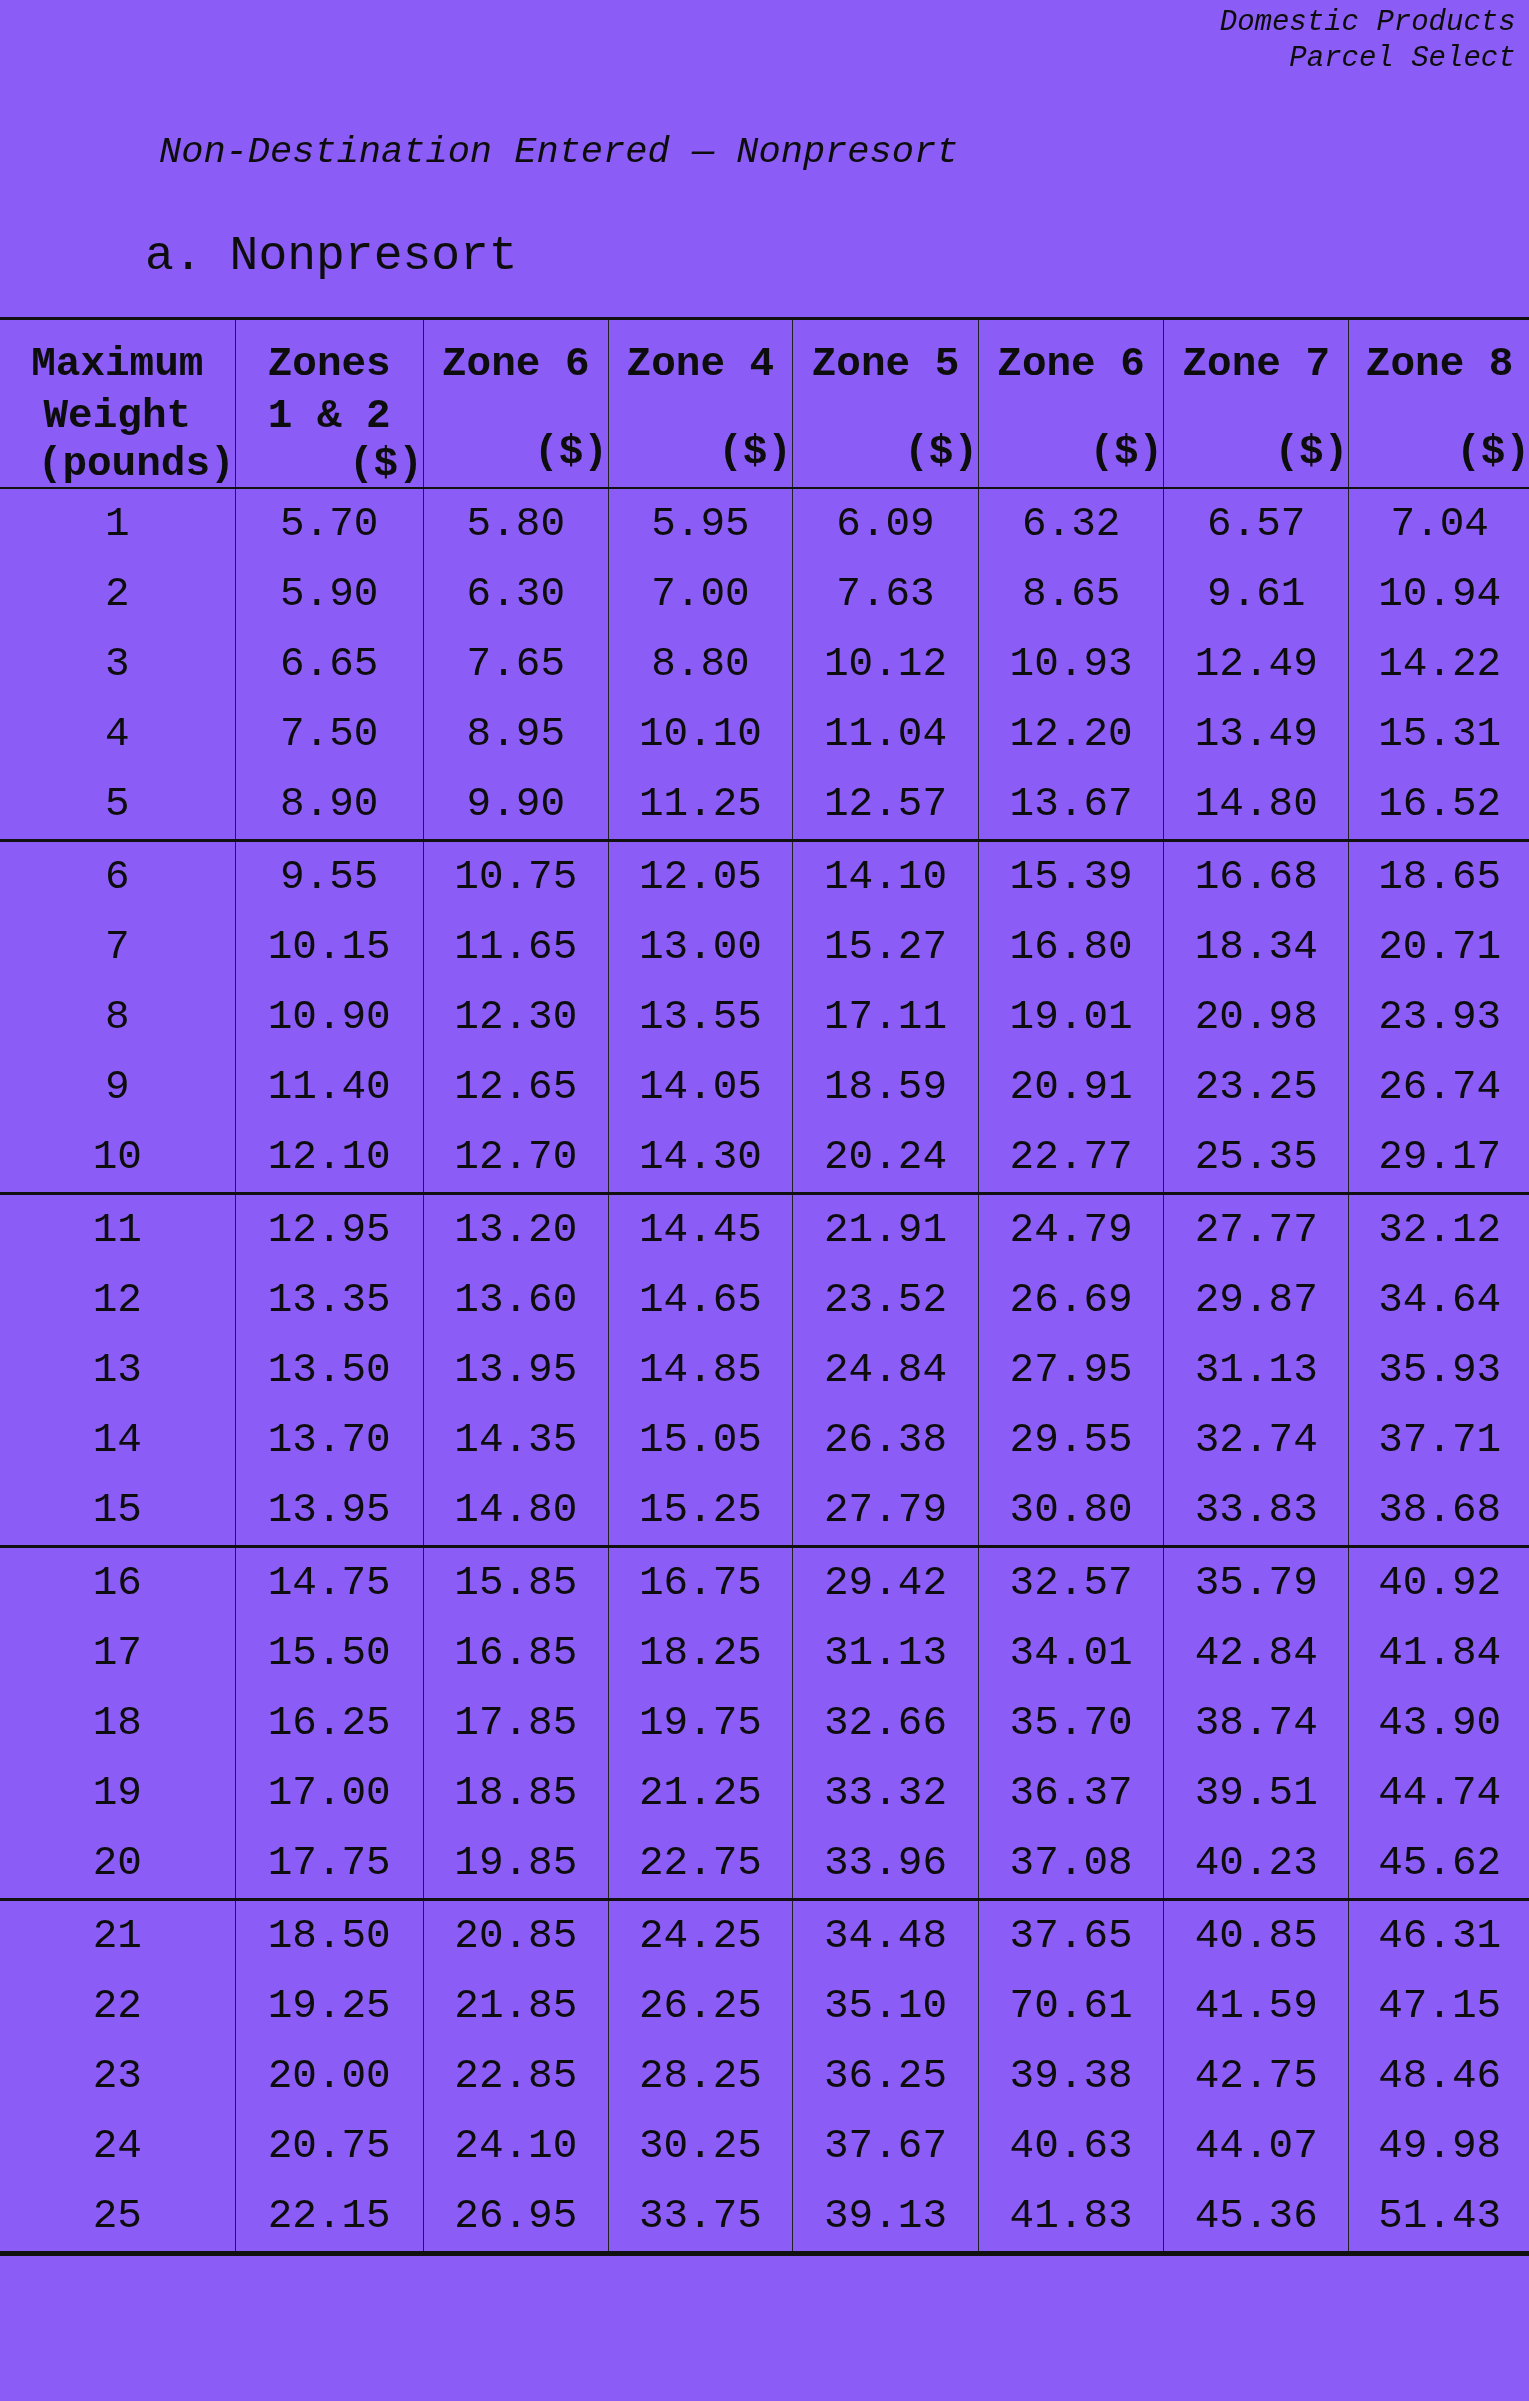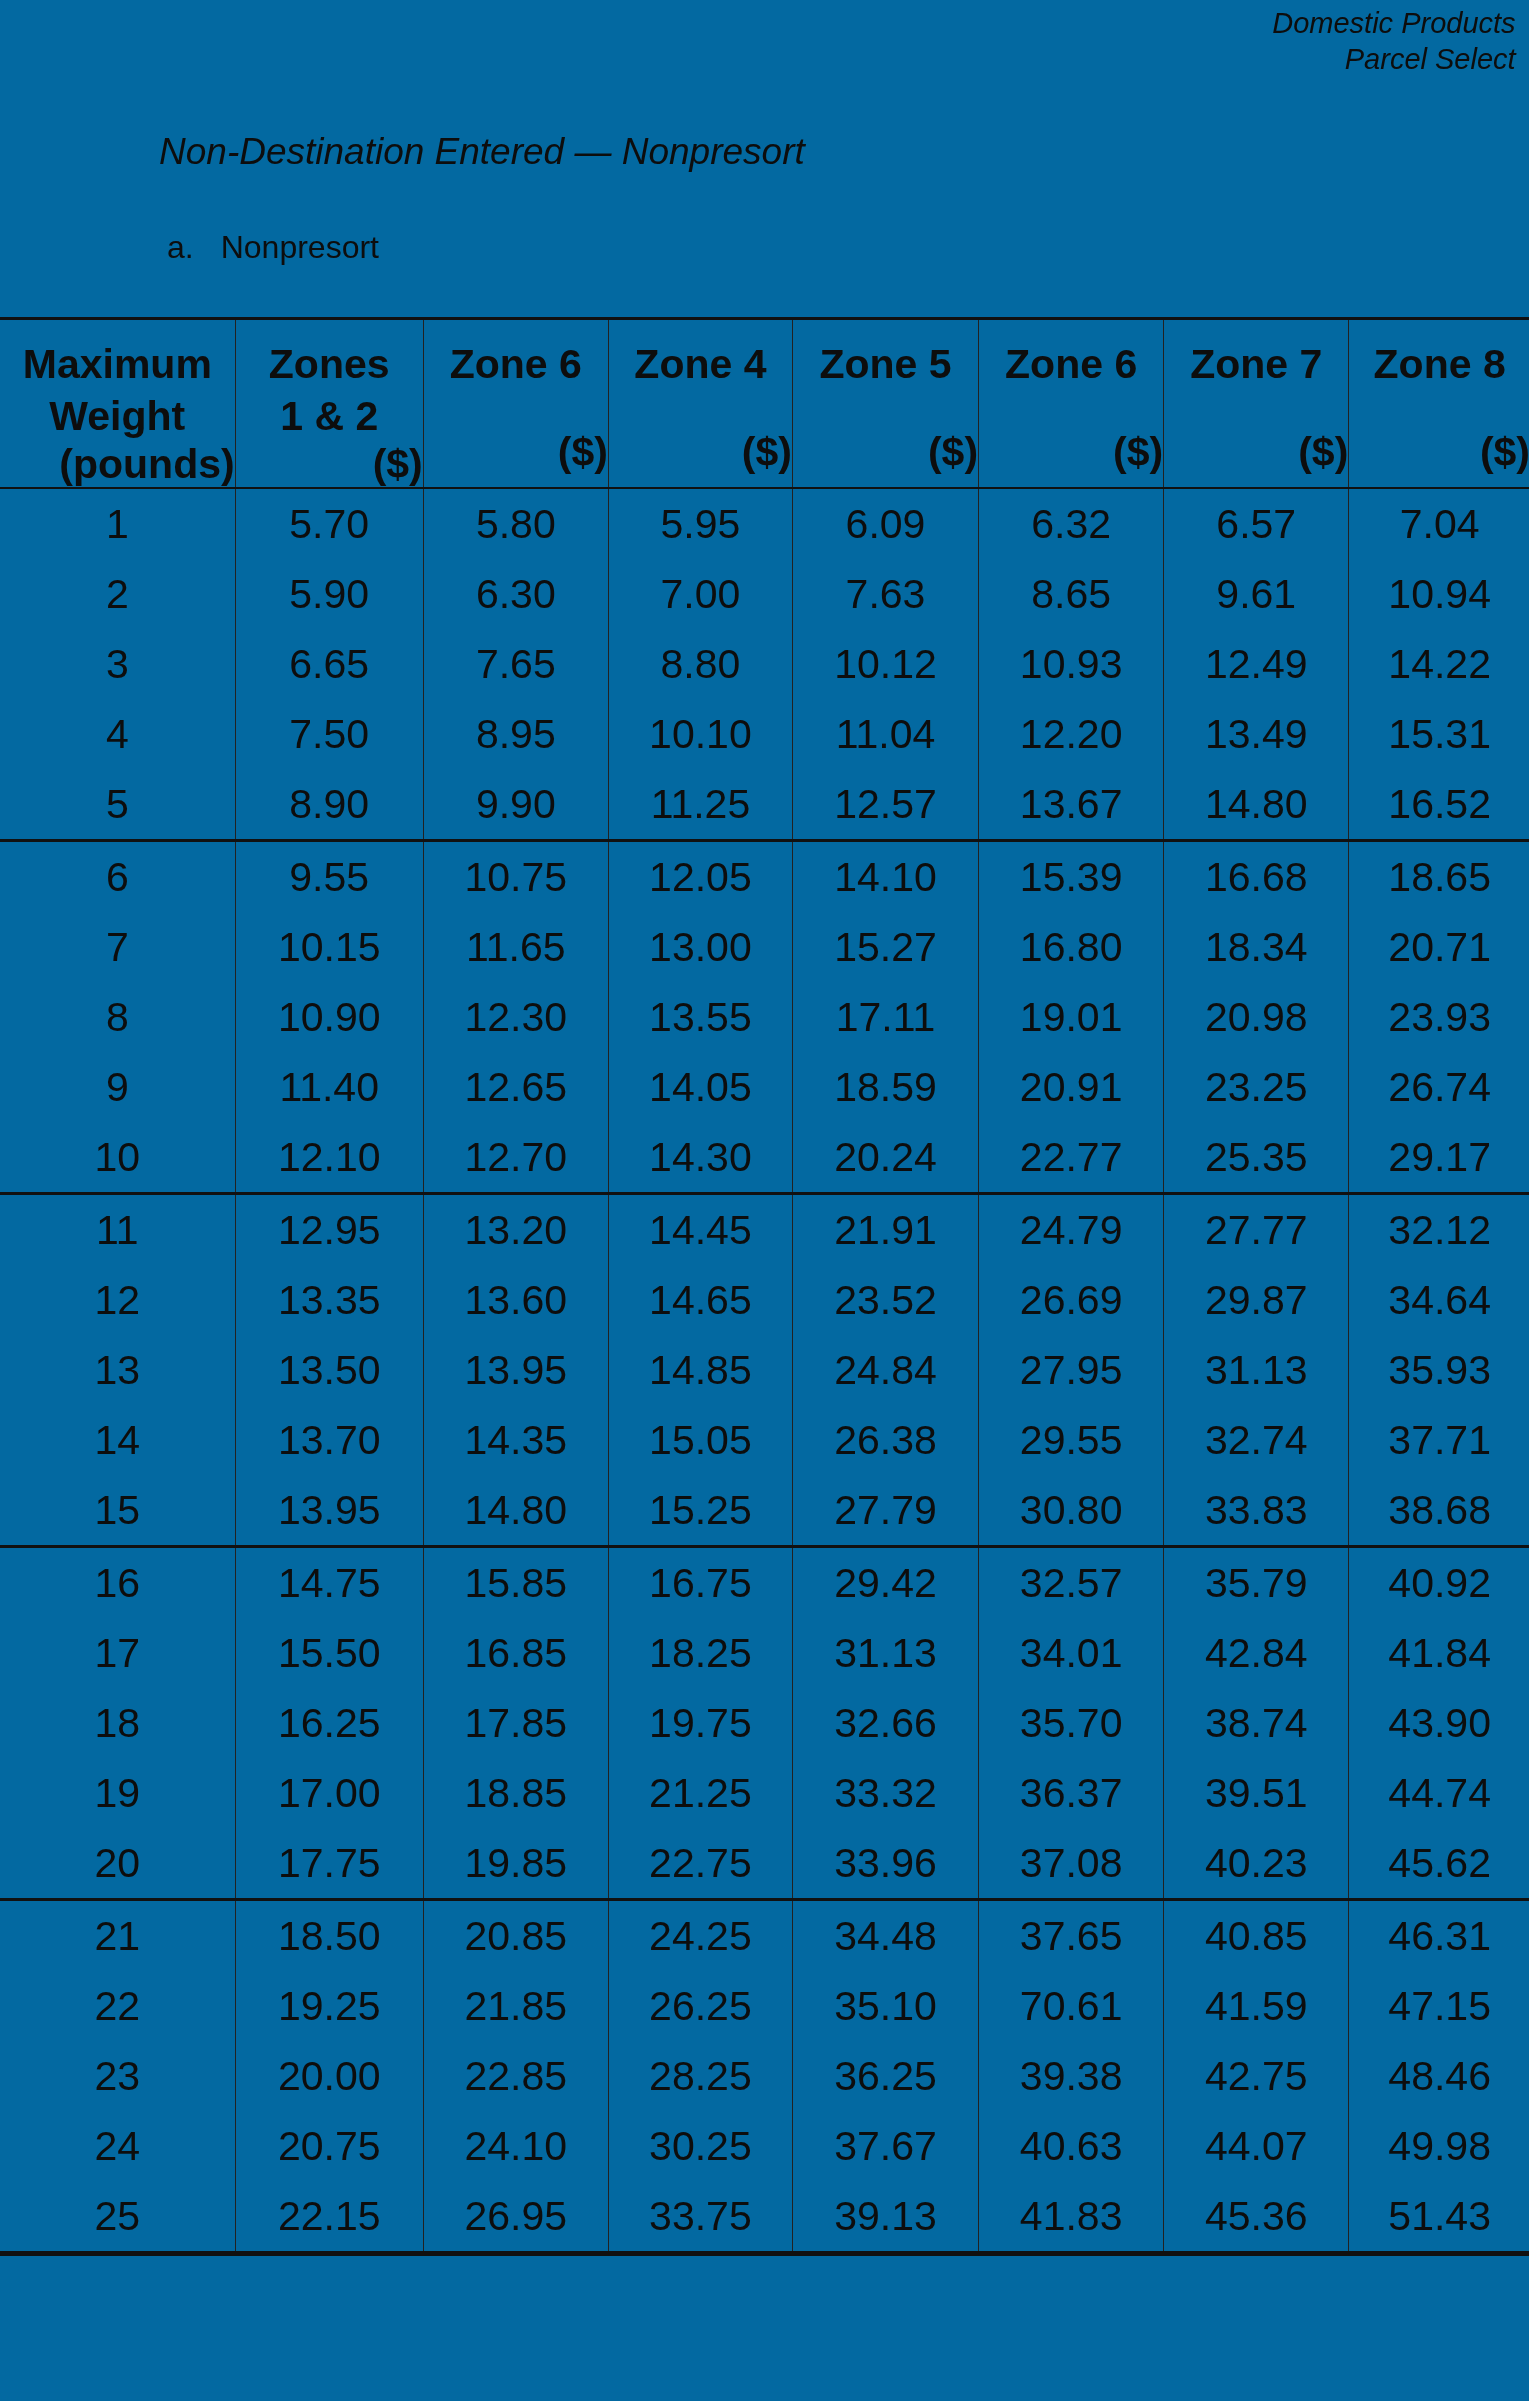--- a/index.html
+++ b/index.html
@@ -1,22 +1,22 @@
 <!DOCTYPE html>
 <html style="font-size:14.4px"><head>
 <meta charset="utf-8">
 <style>
   html, body { margin: 0; padding: 0; background: #ffffff; }
   .page {
     position: relative;
     width: 1530px;
     height: 2401px;
-    background: #0369a1;
+    background: #8b5cf6;
     color: #0d0d0d;
-    font-family: Liberation Sans, sans-serif;
+    font-family: Liberation Mono, monospace;
     overflow: hidden;
   }
 
   
   .doc-header {
     position: absolute;
     top: 5.4px;
     right: 14.4px;
     text-align: right;
     font-style: italic;
@@ -31,23 +31,23 @@
     left: 159px;
     top: 131px;
     font-style: italic;
     font-size: 37px;
     white-space: nowrap;
   }
 
   
   .list-line {
     position: absolute;
-    left: 167px;
+    left: 145px;
     top: 229px;
-    font-size: 32px;
+    font-size: 48px;
     white-space: nowrap;
   }
   .list-marker { display: inline-block; margin-right: 27px; }
 
   
   table.rate-table {
     position: absolute;
     left: 0;
     top: 317px;
     width: 1530px;

